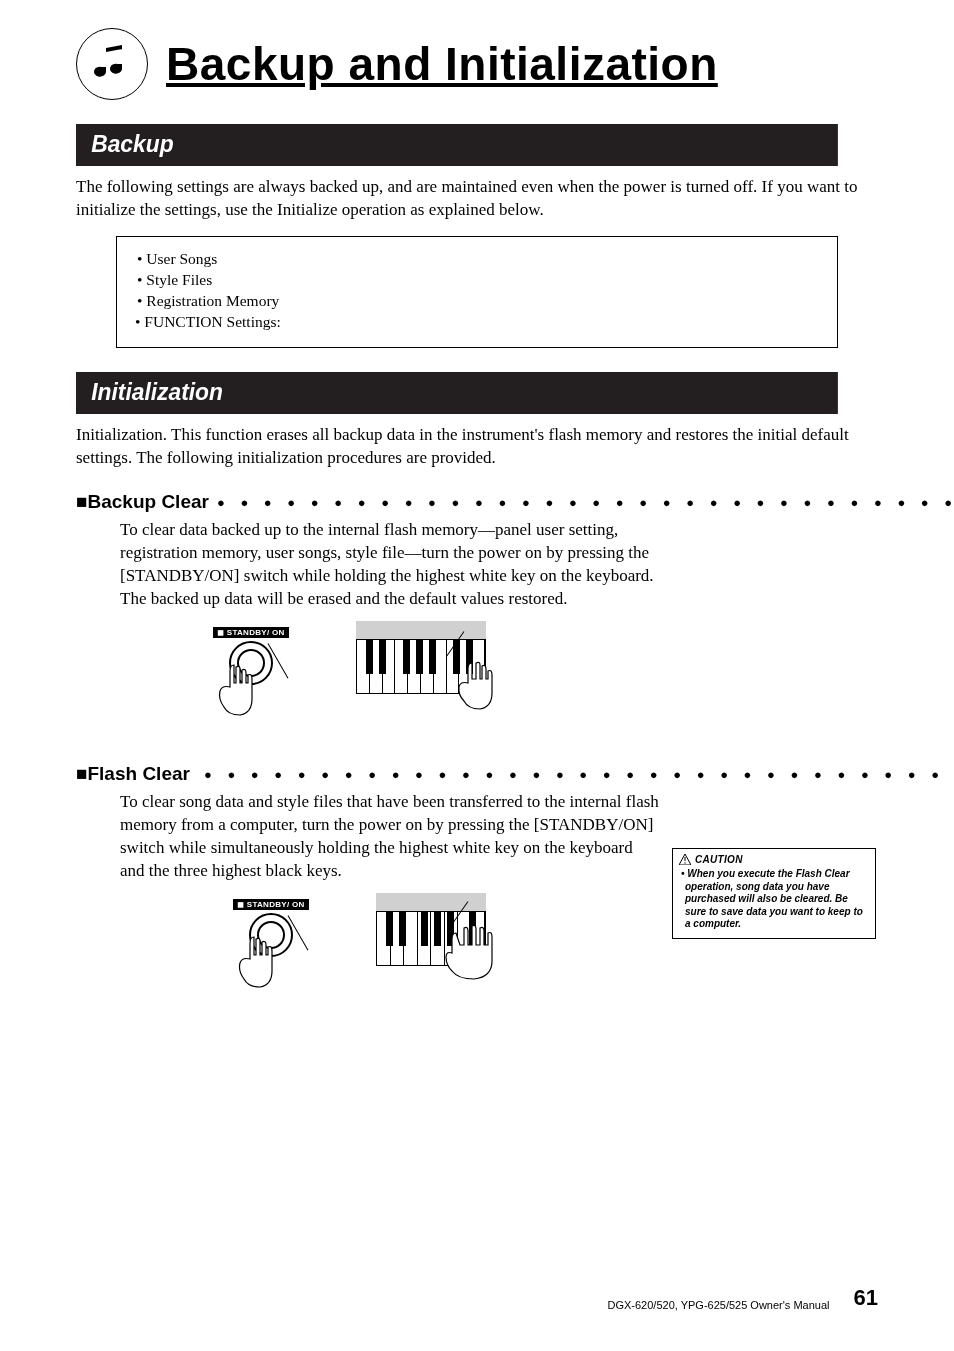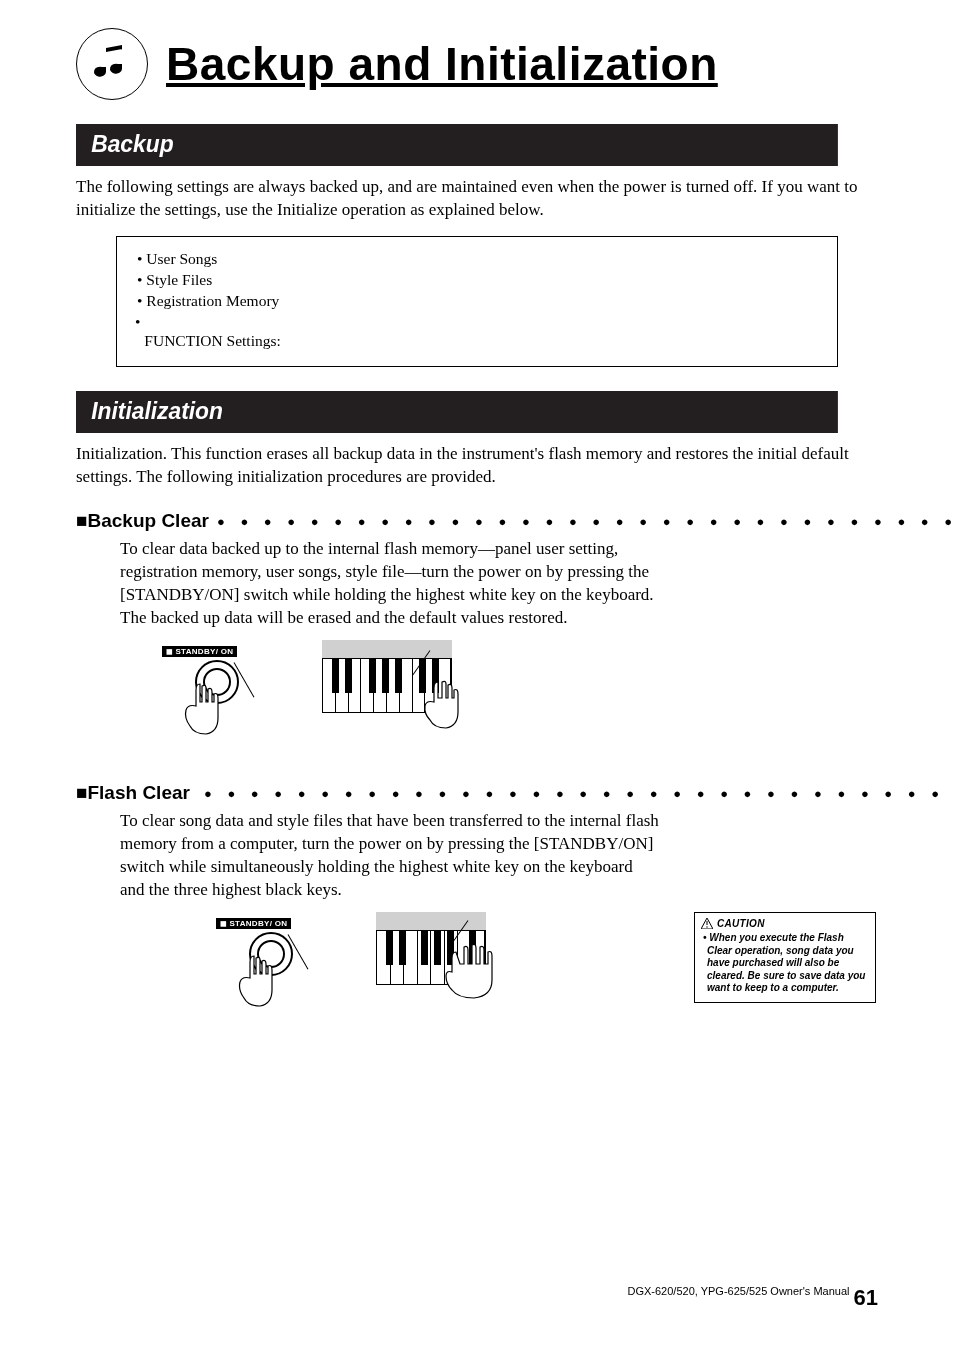--- a/index.html
+++ b/index.html
@@ -84,25 +84,26 @@
     font-size: 13px;
     line-height: 1;
   }
   .sub-body {
     font-size: 17px;
     line-height: 1.35;
     margin: 6px 0 10px 44px;
     max-width: 540px;
   }
   .illus {
-    margin: 10px 0 0 86px;
+    margin: 10px 0 0 120px;
     height: 120px;
     display: flex;
     gap: 50px;
     align-items: flex-start;
+    text-align: center;
   }
   .standby-block {
     position: relative;
     width: 110px;
   }
   .standby-label {
     background: #000;
     color: #fff;
     font-family: Arial, sans-serif;
     font-size: 8px;
@@ -155,22 +156,22 @@
   .wkey { flex:1; border-right: 0.8px solid #000; }
   .wkey:last-child { border-right: none; }
   .bkeys {
     position: absolute; top:0; left:0; right:0; height: 34px;
     display: flex;
   }
   .bkey { width: 7px; height: 34px; background: #000; position: absolute; }
   .caution-box {
     position: absolute;
     right: 78px;
-    top: 912px;
-    width: 182px;
+    top: 848px;
+    width: 204px;
     border: 0.8px solid #000;
     padding: 5px 6px 7px 6px;
     font-family: Arial, Helvetica, sans-serif;
   }
   .caution-hdr {
     font-size: 10px;
     font-weight: 700;
     font-style: italic;
     letter-spacing: 0.3px;
     margin-bottom: 3px;
@@ -186,22 +187,22 @@
     padding-left: 6px;
     text-indent: -4px;
   }
   .footer {
     position: absolute;
     bottom: 40px;
     right: 76px;
     font-family: Arial, Helvetica, sans-serif;
     font-size: 11px;
     display: flex;
-    align-items: flex-start;
-    gap: 4px;
+    align-items: flex-end;
+    gap: 24px;
   }
   .footer .pg {
     font-size: 22px;
     font-weight: 700;
   }
 </style>
 </head>
 <body>
 
 <div class="title-row">
@@ -215,21 +216,21 @@
 
 <div class="section-bar">Backup</div>
 <p class="body-text">The following settings are always backed up, and are maintained even when the power is turned off. If you want to initialize the settings, use the Initialize operation as explained below.</p>
 
 <div class="param-box">
   <div class="item">• <span>User Songs</span></div>
   <div class="item">• <span>Style Files</span></div>
   <div class="item">• <span>Registration Memory</span></div>
   <div class="fn-wrap">
     <span>•&nbsp;</span>
-    <span style="white-space:pre;margin-top:19px;">FUNCTION Settings: </span>
+    <span style="white-space:pre;">FUNCTION Settings: </span>
   </div>
 </div>
 
 <div class="section-bar">Initialization</div>
 <p class="body-text">Initialization. This function erases all backup data in the instrument's flash memory and restores the initial default settings. The following initialization procedures are provided.</p>
 
 <div class="sub-head">
   ■<span>Backup Clear</span>
   <span class="dots">● ● ● ● ● ● ● ● ● ● ● ● ● ● ● ● ● ● ● ● ● ● ● ● ● ● ● ● ● ● ● ● ●</span>
 </div>

